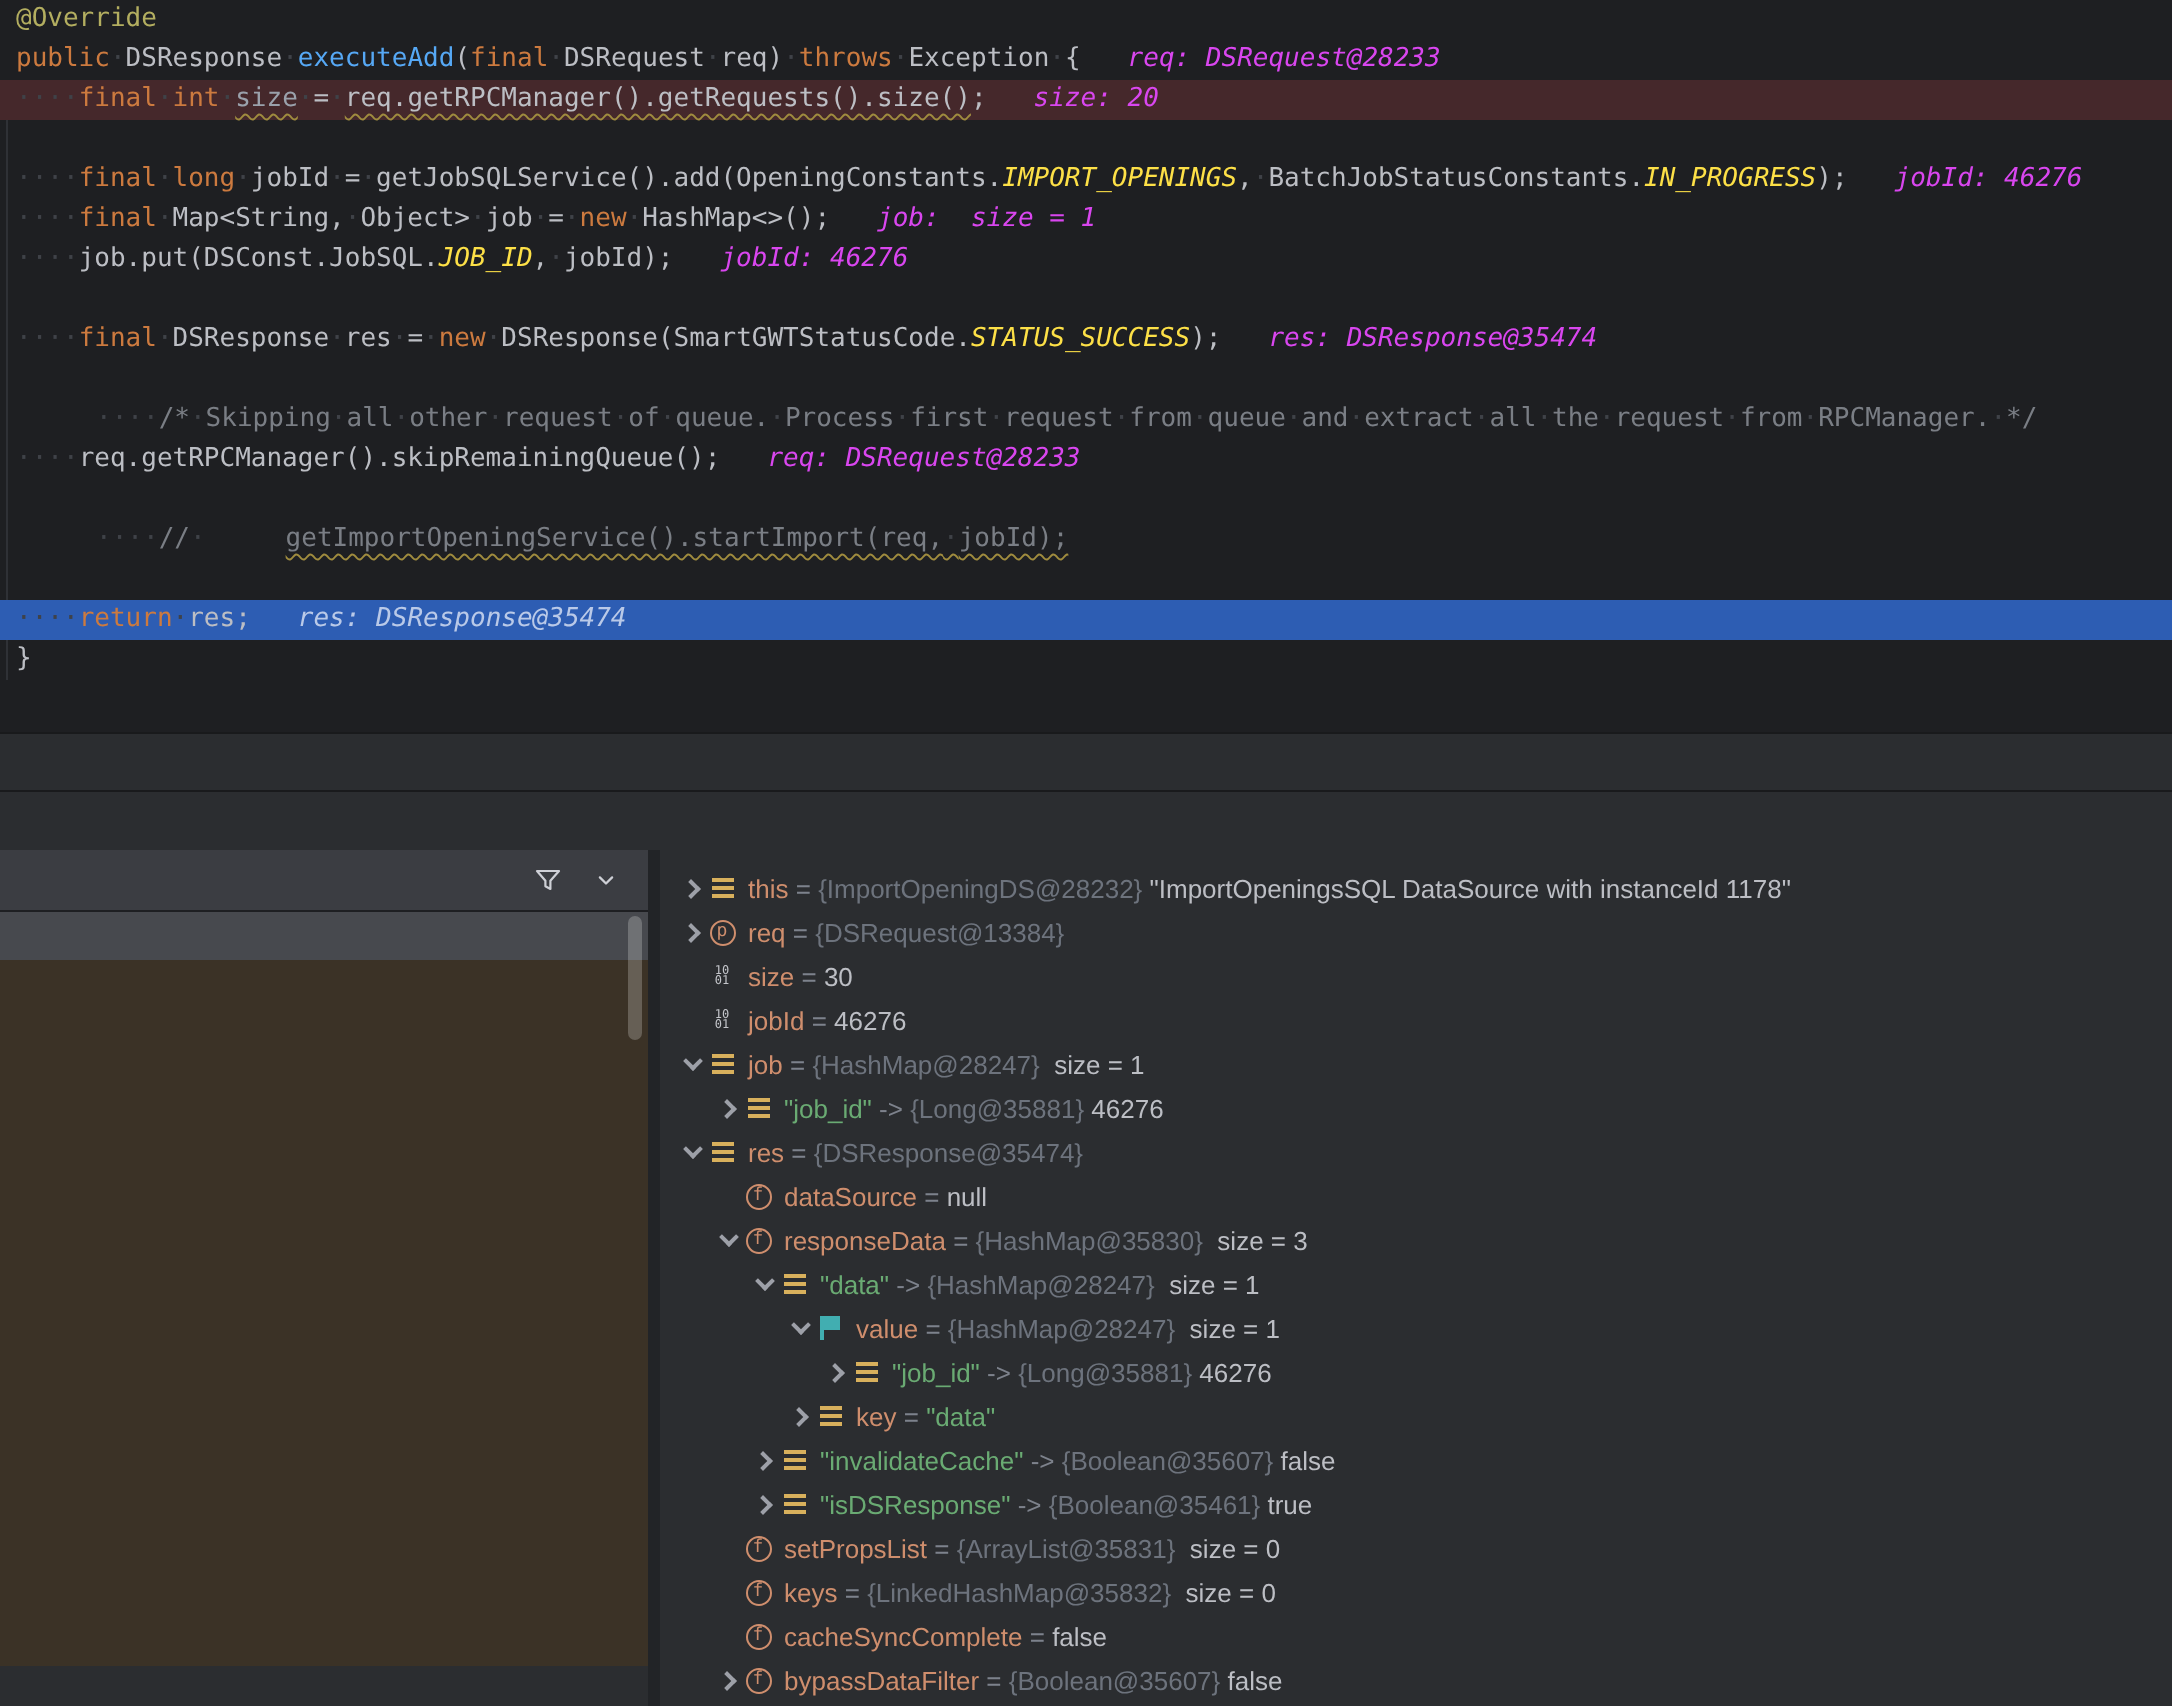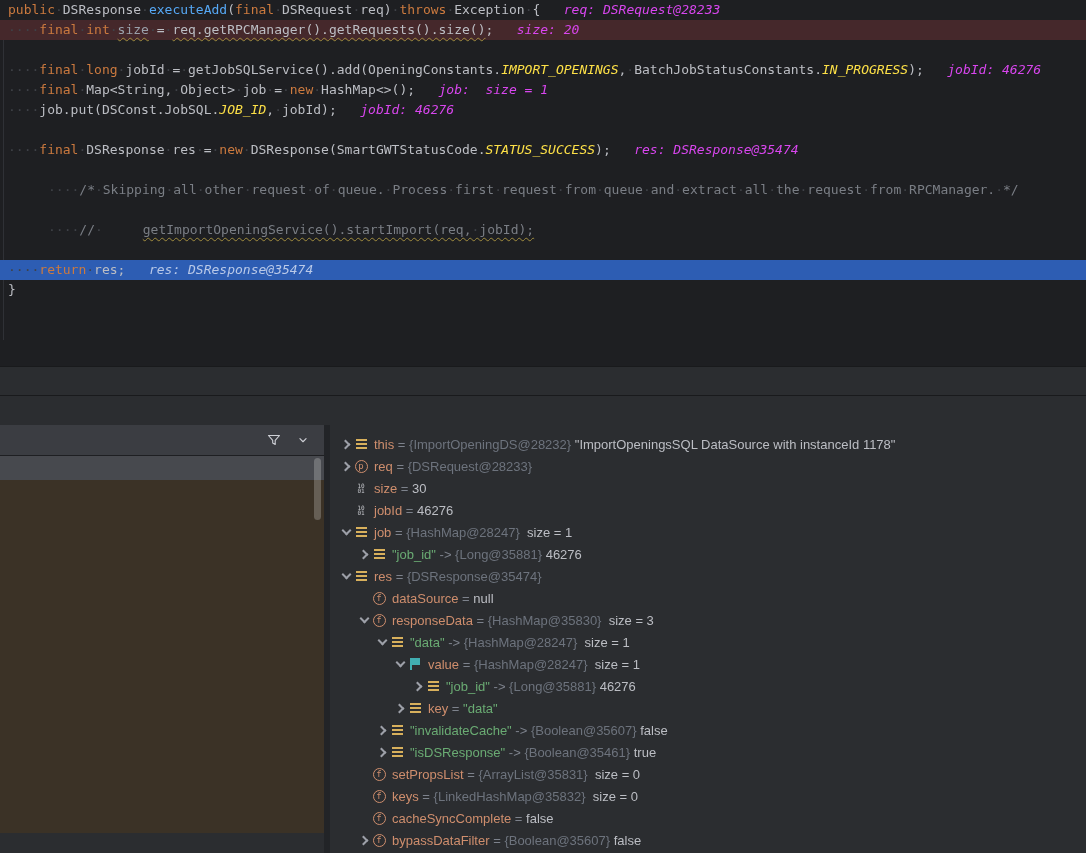--- a/index.html
+++ b/index.html
@@ -69,30 +69,32 @@
   .t-ref{color:#6d737d;}
   .t-dim{color:#7d828c;}
   .t-plain{color:#bcbec4;}
 </style>
 </head>
 <body>
 
 <div class="editor">
   <div class="indent-guide"></div>
 
+<div class="line"><span class="s-ann">@Override</span></div>
     <div class="line"><span class="s-kw">public<span class="ws">·</span></span><span class="s-plain">DSResponse<span class="ws">·</span></span><span class="s-decl">executeAdd</span><span class="s-plain">(</span><span class="s-kw">final<span class="ws">·</span></span><span class="s-plain">DSRequest<span class="ws">·</span>req</span><span class="s-plain">)<span class="ws">·</span></span><span class="s-kw">throws<span class="ws">·</span></span><span class="s-plain">Exception<span class="ws">·</span>{</span><span class="s-hint">   req: DSRequest@28233</span></div>
     <div class="line breakpoint"><span class="s-plain"><span class="ws">····</span></span><span class="s-kw">final<span class="ws">·</span>int<span class="ws">·</span></span><span class="s-grayname s-warn">size</span><span class="s-plain"><span class="ws">·</span>=<span class="ws">·</span></span><span class="s-plain s-warn">req.getRPCManager().getRequests().size()</span><span class="s-plain">;</span><span class="s-hint">   size: 20</span></div>
     <div class="line"></div>
     <div class="line"><span class="s-plain"><span class="ws">····</span></span><span class="s-kw">final<span class="ws">·</span>long<span class="ws">·</span></span><span class="s-plain">jobId<span class="ws">·</span>=<span class="ws">·</span>getJobSQLService().add(OpeningConstants.</span><span class="s-const">IMPORT_OPENINGS</span><span class="s-plain">,<span class="ws">·</span>BatchJobStatusConstants.</span><span class="s-const">IN_PROGRESS</span><span class="s-plain">);</span><span class="s-hint">   jobId: 46276</span></div>
     <div class="line"><span class="s-plain"><span class="ws">····</span></span><span class="s-kw">final<span class="ws">·</span></span><span class="s-plain">Map&lt;String,<span class="ws">·</span>Object&gt;<span class="ws">·</span>job<span class="ws">·</span>=<span class="ws">·</span></span><span class="s-kw">new<span class="ws">·</span></span><span class="s-plain">HashMap&lt;&gt;();</span><span class="s-hint">   job:  size = 1</span></div>
     <div class="line"><span class="s-plain"><span class="ws">····</span>job.put(DSConst.JobSQL.</span><span class="s-const">JOB_ID</span><span class="s-plain">,<span class="ws">·</span>jobId);</span><span class="s-hint">   jobId: 46276</span></div>
     <div class="line"></div>
     <div class="line"><span class="s-plain"><span class="ws">····</span></span><span class="s-kw">final<span class="ws">·</span></span><span class="s-plain">DSResponse<span class="ws">·</span>res<span class="ws">·</span>=<span class="ws">·</span></span><span class="s-kw">new<span class="ws">·</span></span><span class="s-plain">DSResponse(SmartGWTStatusCode.</span><span class="s-const">STATUS_SUCCESS</span><span class="s-plain">);</span><span class="s-hint">   res: DSResponse@35474</span></div>
     <div class="line"></div>
     <div class="line"><span class="s-cmt"><span class="ws">····</span>/*<span class="ws">·</span>Skipping<span class="ws">·</span>all<span class="ws">·</span>other<span class="ws">·</span>request<span class="ws">·</span>of<span class="ws">·</span>queue.<span class="ws">·</span>Process<span class="ws">·</span>first<span class="ws">·</span>request<span class="ws">·</span>from<span class="ws">·</span>queue<span class="ws">·</span>and<span class="ws">·</span>extract<span class="ws">·</span>all<span class="ws">·</span>the<span class="ws">·</span>request<span class="ws">·</span>from<span class="ws">·</span>RPCManager.<span class="ws">·</span>*/</span></div>
+    <div class="line"><span class="s-plain"><span class="ws">····</span>req.getRPCManager().skipRemainingQueue();</span><span class="s-hint">   req: DSRequest@28233</span></div>
     <div class="line"></div>
     <div class="line"><span class="s-cmt"><span class="ws">····</span>//<span class="ws">·</span></span><span class="s-cmt s-warn">getImportOpeningService().startImport(req,<span class="ws">·</span>jobId);</span></div>
     <div class="line"></div>
     <div class="line exec"><span class="s-plain"><span class="ws">····</span></span><span class="s-kw">return<span class="ws">·</span></span><span class="s-plain">res;</span><span class="s-hint">   res: DSResponse@35474</span></div>
     <div class="line"><span class="s-plain">}</span></div>
   </div>
 
 <div class="sep" id="sep1"></div>
 <div class="sep" id="sep2"></div>
 
@@ -108,21 +110,21 @@
     </div>
     <div class="lp-row"></div>
     <div class="lp-brown"></div>
     <div class="lp-bottom"></div>
     <div class="lp-scrollbar"></div>
   </div>
   <div class="divider"></div>
   <div class="vars">
 
   <div class="vrow" style="padding-left: 8px;"><span class="exp"><span class="chev"></span></span><span class="vicon"><span class="ic-value"></span></span><span class="t-name">this</span><span class="t-dim"> = </span><span class="t-ref">{ImportOpeningDS@28232} </span><span class="t-plain">"ImportOpeningsSQL DataSource with instanceId 1178"</span></div>
-      <div class="vrow" style="padding-left: 8px;"><span class="exp"><span class="chev"></span></span><span class="vicon"><span class="ic-circle">p</span></span><span class="t-name">req</span><span class="t-dim"> = </span><span class="t-ref">{DSRequest@28233}</span></div>
+      <div class="vrow" style="padding-left: 8px;"><span class="exp"><span class="chev"></span></span><span class="vicon"><span class="ic-circle">p</span></span><span class="t-name">req</span><span class="t-dim"> = </span><span class="t-ref">{DSRequest@13384}</span></div>
       <div class="vrow" style="padding-left: 8px;"><span class="exp"></span><span class="vicon"><span class="ic-prim">10
 01</span></span><span class="t-name">size</span><span class="t-dim"> = </span><span class="t-plain">30</span></div>
       <div class="vrow" style="padding-left: 8px;"><span class="exp"></span><span class="vicon"><span class="ic-prim">10
 01</span></span><span class="t-name">jobId</span><span class="t-dim"> = </span><span class="t-plain">46276</span></div>
       <div class="vrow expanded" style="padding-left: 8px;"><span class="exp"><span class="chev"></span></span><span class="vicon"><span class="ic-value"></span></span><span class="t-name">job</span><span class="t-dim"> = </span><span class="t-ref">{HashMap@28247}</span><span class="t-plain">  size = 1</span></div>
       <div class="vrow" style="padding-left: 26px;"><span class="exp"><span class="chev"></span></span><span class="vicon"><span class="ic-value"></span></span><span class="t-str">"job_id"</span><span class="t-dim"> -&gt; </span><span class="t-ref">{Long@35881} </span><span class="t-plain">46276</span></div>
       <div class="vrow expanded" style="padding-left: 8px;"><span class="exp"><span class="chev"></span></span><span class="vicon"><span class="ic-value"></span></span><span class="t-name">res</span><span class="t-dim"> = </span><span class="t-ref">{DSResponse@35474}</span></div>
       <div class="vrow" style="padding-left: 26px;"><span class="exp"></span><span class="vicon"><span class="ic-circle">f</span></span><span class="t-name">dataSource</span><span class="t-dim"> = </span><span class="t-plain">null</span></div>
       <div class="vrow expanded" style="padding-left: 26px;"><span class="exp"><span class="chev"></span></span><span class="vicon"><span class="ic-circle">f</span></span><span class="t-name">responseData</span><span class="t-dim"> = </span><span class="t-ref">{HashMap@35830}</span><span class="t-plain">  size = 3</span></div>
       <div class="vrow expanded" style="padding-left: 44px;"><span class="exp"><span class="chev"></span></span><span class="vicon"><span class="ic-value"></span></span><span class="t-str">"data"</span><span class="t-dim"> -&gt; </span><span class="t-ref">{HashMap@28247}</span><span class="t-plain">  size = 1</span></div>

